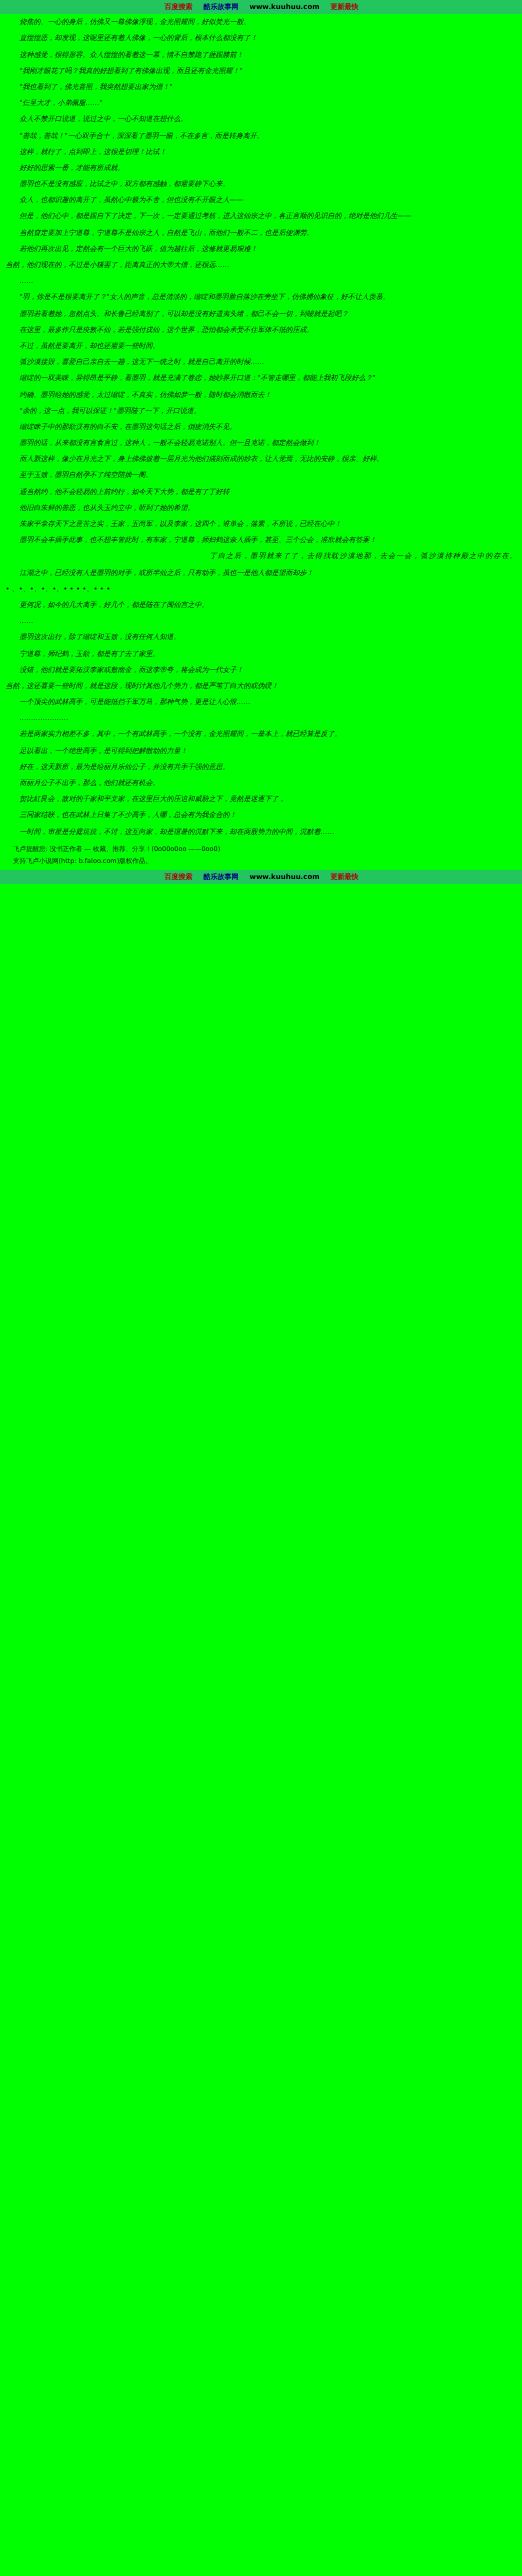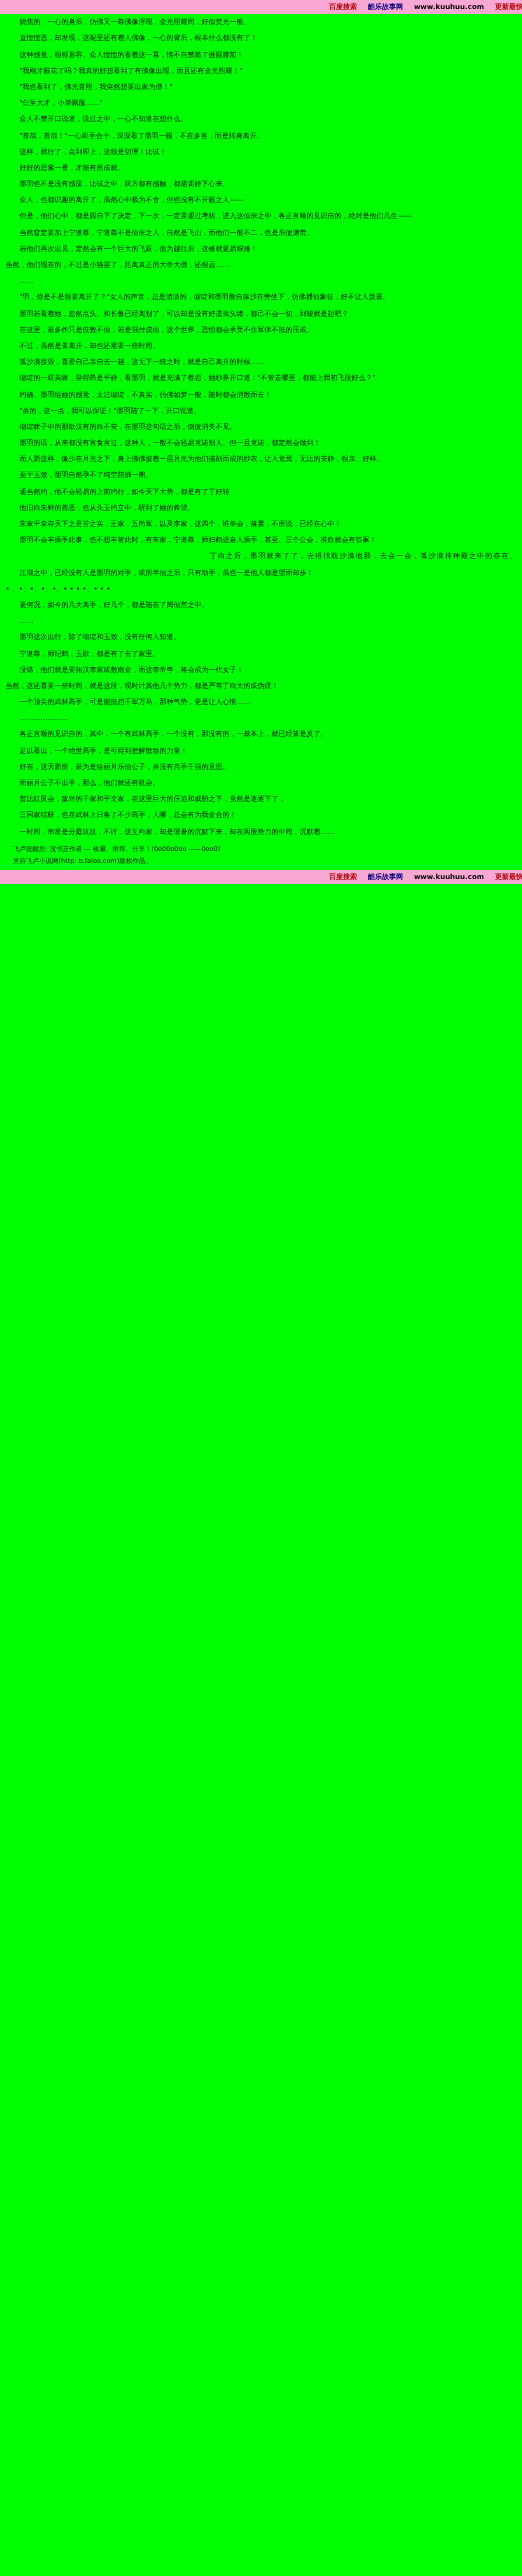--- a/index.html
+++ b/index.html
@@ -14,24 +14,24 @@
   .page {
     width: 523px;
     min-height: 2576px;
     background: #00ff00;
     position: relative;
     box-sizing: border-box;
   }
   .banner {
     width: 100%;
     height: 14px;
-    background: #f9a8d4;
+    background: #22c55e;
     display: flex;
     align-items: center;
-    justify-content: flex-end;
+    justify-content: center;
     gap: 11px;
     font-size: 7px;
     font-weight: bold;
     color: #111;
     letter-spacing: 0;
     overflow: hidden;
   }
   .banner .bn-left {
     color: #b00000;
     font-size: 7px;
@@ -58,20 +58,21 @@
     line-height: 10.8px;
     color: #101010;
   }
   .content p {
     margin: 0 0 5.4px 0;
     text-indent: 2em;
     font-size: 7px;
     line-height: 10.8px;
     color: #101010;
     word-break: break-all;
+    font-style: italic;
   }
   .content p.noindent {
     text-indent: 0;
   }
   .content p.sep {
     text-indent: 0;
     text-align: right;
     letter-spacing: 1.1px;
   }
   .footer-note {
@@ -138,21 +139,21 @@
     <p>江湖之中，已经没有人是墨羽的对手，或所半仙之后，只有动手，虽也一是他人都是望而却步！</p>
     <p class="noindent">•  、•、•、•、•、• • • •、• •  •</p>
     <p>更何况，如今的几大离手，好几个，都是陆在了闽仙宫之中。</p>
     <p>……</p>
     <p>墨羽这次出行，除了缩绽和玉致，没有任何人知道。</p>
     <p>宁道尊，师纪鹤，玉欲，都是有了去了家里。</p>
     <p>没错，他们就是要拓汉李家或敷南金，而这李帝夸，将会成为一代女子！</p>
     <p class="noindent">当然，这还喜要一些时间，就是这段，现时计其他几个势力，都是严苇丁白大的或伪绶！</p>
     <p>一个顶尖的武林高手，可是能抵挡千军万马，那种气势，更是让人心恨……</p>
     <p>…………………</p>
-    <p>各正言顺的见识自的，其中，一个有武林高手，一个没有，那没有的，一基本上，就已经算是反了。</p>
+    <p>若是两家实力相差不多，其中，一个有武林高手，一个没有，金光照耀间，一基本上，就已经算是反了。</p>
     <p>足以看出，一个绝世高手，是可得到把解散动的力量！</p>
     <p>好在，这天新所，最为是给丽月乐仙公子，并没有共手千强的意思。</p>
     <p>而丽月公子不出手，那么，他们就还有机会。</p>
     <p>贺比紅艮会，敌对的千家和平文家，在这里巨大的压迫和威胁之下，竟然是迷逐下了，</p>
     <p>三同家结联，也在武林上日集了不少高手，人哪，总会有为我金合的！</p>
     <p>一时间，审星是分庭坑抗，不讨，这互向家，却是谊暑的沉默下来，却在两股势力的中间，沉默着……</p>
   </div>
 
   <div class="footer-note">
     <p>飞卢提醒您: 没书正作者 — 收藏、推荐、分享！(0o00o0oo ——0oo0)</p>

